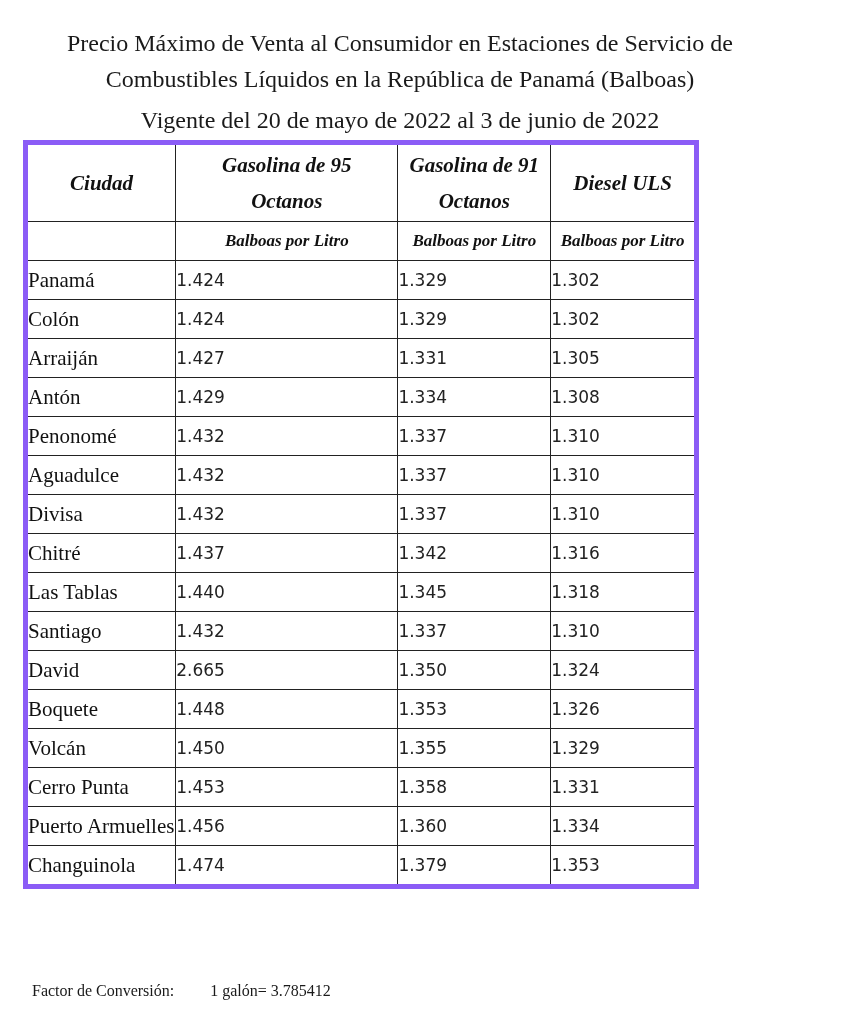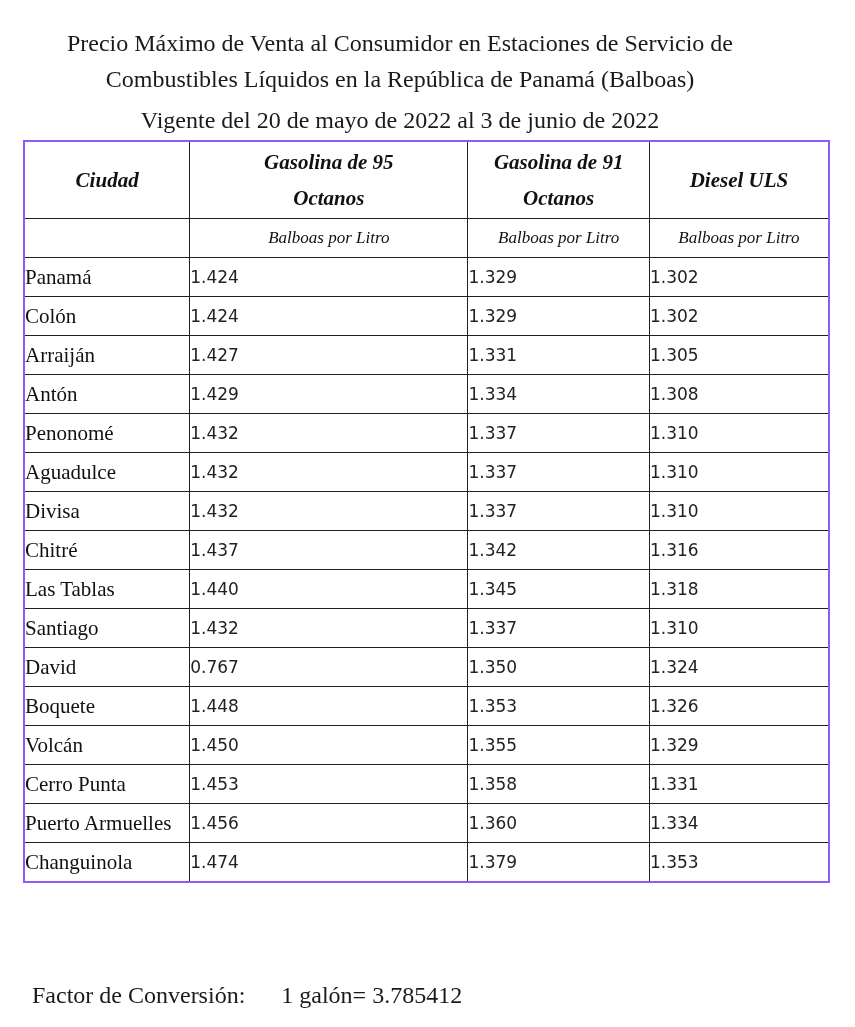--- a/index.html
+++ b/index.html
@@ -5,47 +5,47 @@
   html, body { margin: 0; padding: 0; background: #ffffff; }
   body { width: 855px; height: 1027px; position: relative; overflow: hidden; color: #111; }
   .title {
     position: absolute; left: 0; width: 800px; text-align: center;
     font-family: "Liberation Serif", serif; font-size: 24px; line-height: 38px; color: #1a1a1a;
   }
   .t1 { top: 24px; }
   .t2 { top: 60px; }
   .t3 { top: 101px; }
   table.prices {
-    position: absolute; left: 23px; top: 140px; width: 807px;
-    border-collapse: collapse; border: 2px solid #8b5cf6;
+    position: absolute; left: 23px; top: 140px; width: 676px;
+    border-collapse: collapse; border: 5px solid #8b5cf6;
   }
   table.prices td, table.prices th {
     border: 1.5px solid #222; padding: 0;
   }
   col.c0 { width: 166px; }
   col.c1 { width: 279px; }
   col.c2 { width: 182px; }
   col.c3 { width: 180px; }
   .hdr th {
     height: 76px; font-family: "Liberation Serif", serif; font-style: italic; font-weight: bold;
     font-size: 21px; line-height: 36px; text-align: center;
   }
   .sub th {
-    height: 38px; font-family: "Liberation Serif", serif; font-style: italic; font-weight: normal;
+    height: 38px; font-family: "Liberation Serif", serif; font-style: italic; font-weight: bold;
     font-size: 17px; text-align: center; border-bottom: 2.5px solid #111;
   }
   .row td { height: 38px; }
   td.city {
     font-family: "Liberation Serif", serif; font-size: 21px; padding-left: 8px; text-align: left;
   }
   td.num {
     font-family: "DejaVu Sans", sans-serif; font-size: 17px; text-align: left; color: #222;
   }
   .footer {
-    position: absolute; left: 32px; top: 982px; font-family: "Liberation Serif", serif; font-size: 24px; color: #1a1a1a;
+    position: absolute; left: 32px; top: 982px; font-family: "Liberation Serif", serif; font-size: 16px; color: #1a1a1a;
   }
   .footer .fval { margin-left: 36px; }
 </style>
 </head>
 <body>
 
 <div class="title t1">Precio Máximo de Venta al Consumidor en Estaciones de Servicio de</div>
 <div class="title t2">Combustibles Líquidos en la República de Panamá (Balboas)</div>
 <div class="title t3">Vigente del 20 de mayo de 2022 al 3 de junio de 2022</div>
 
@@ -126,21 +126,21 @@
         <td class="num">1.318</td>
       </tr>
       <tr class="row">
         <td class="city">Santiago</td>
         <td class="num">1.432</td>
         <td class="num">1.337</td>
         <td class="num">1.310</td>
       </tr>
       <tr class="row">
         <td class="city">David</td>
-        <td class="num">0.767</td>
+        <td class="num">2.665</td>
         <td class="num">1.350</td>
         <td class="num">1.324</td>
       </tr>
       <tr class="row">
         <td class="city">Boquete</td>
         <td class="num">1.448</td>
         <td class="num">1.353</td>
         <td class="num">1.326</td>
       </tr>
       <tr class="row">

